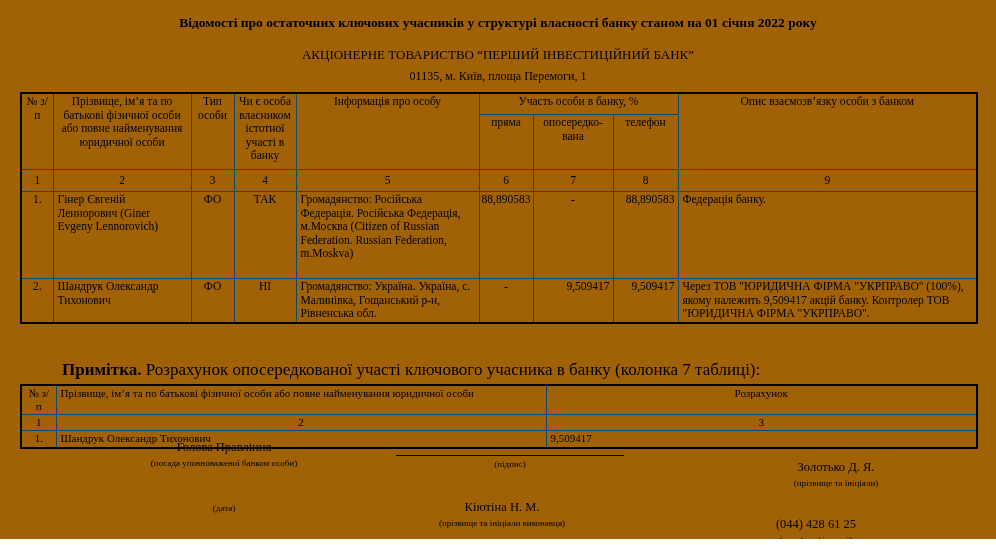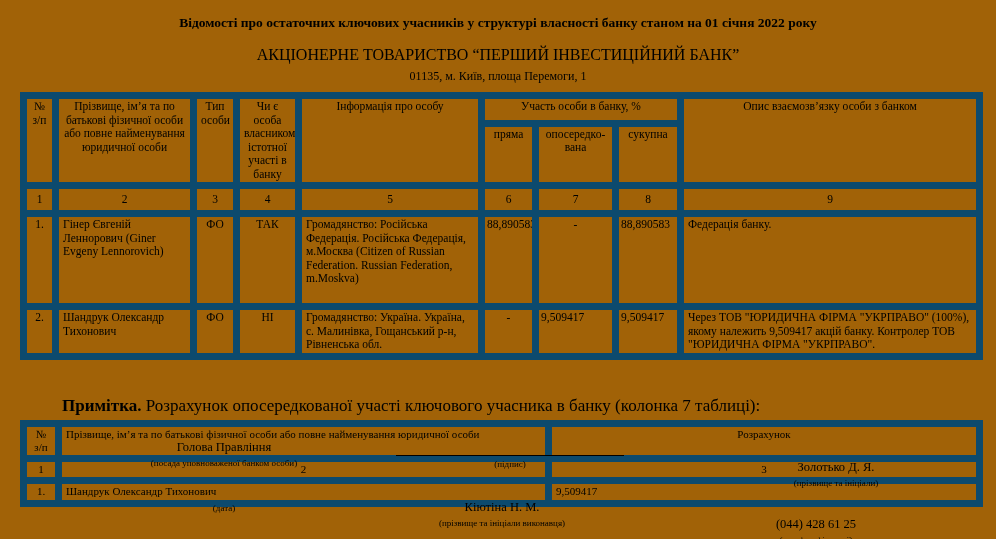--- a/index.html
+++ b/index.html
@@ -13,52 +13,52 @@
   }
   .doc-title{
     padding-top:14px;margin:0;
     text-align:center;
     font-size:13.5px;font-weight:bold;
     line-height:17px;
   }
   .bank-name{
     margin-top:16px;
     text-align:center;
-    font-size:16px;line-height:16px;
+    font-size:13px;line-height:16px;
   }
   .bank-address{
     margin-top:6px;
     text-align:center;
     font-size:12px;line-height:15px;
   }
   table{
     border-collapse:collapse;
     table-layout:fixed;
     width:956px;
     margin-left:20px;
     font-size:11.5px;
     line-height:13.5px;
   }
   table.main-table{margin-top:8px;border:2px solid #000;}
   table.calc-table{border:2px solid #000;}
   th,td{
-    border:7px solid #0c4a6e;
+    border:1px solid #0c4a6e;
     padding:1px 4px;
     vertical-align:top;
     font-weight:normal;
     overflow:hidden;
   }
   .main-table thead th{text-align:center;}
   .main-table .hdr-group{height:18px;vertical-align:top;}
   .main-table .sub th{height:52px;}
   .main-table .nums td{height:19px;text-align:center;vertical-align:middle;}
   .main-table .row1 td{height:84px;}
   .main-table .row2 td{height:41px;}
   .ta-c{text-align:center;}
-  .ta-r{padding-left:2px;padding-right:3px;}
+  .ta-r{text-align:right;padding-left:2px;padding-right:3px;}
   .note-line{
     margin:39px 0 0 62px;
     font-size:17px;line-height:14px;
   }
   .note-label{font-weight:bold;}
   table.calc-table{margin-top:7px;font-size:11px;line-height:13px;}
   .calc-table .chdr th{height:15px;}
   .calc-table .cnums td{height:13px;text-align:center;}
   .calc-table .crow td{height:14px;}
   .sig-block{
@@ -102,21 +102,21 @@
         <th rowspan="2">Прізвище, ім’я та по батькові фізичної особи або повне найменування юридичної особи</th>
         <th rowspan="2">Тип особи</th>
         <th rowspan="2">Чи є особа власником істотної участі в банку</th>
         <th rowspan="2">Інформація про особу</th>
         <th colspan="3" class="hdr-group">Участь особи в банку, %</th>
         <th rowspan="2">Опис взаємозв’язку особи з банком</th>
       </tr>
       <tr class="sub">
         <th>пряма</th>
         <th>опосередко-вана</th>
-        <th>сукупна</th>
+        <th>телефон</th>
       </tr>
       <tr class="nums">
         <td>1</td>
         <td>2</td>
         <td>3</td>
         <td>4</td>
         <td>5</td>
         <td>6</td>
         <td>7</td>
         <td>8</td>

